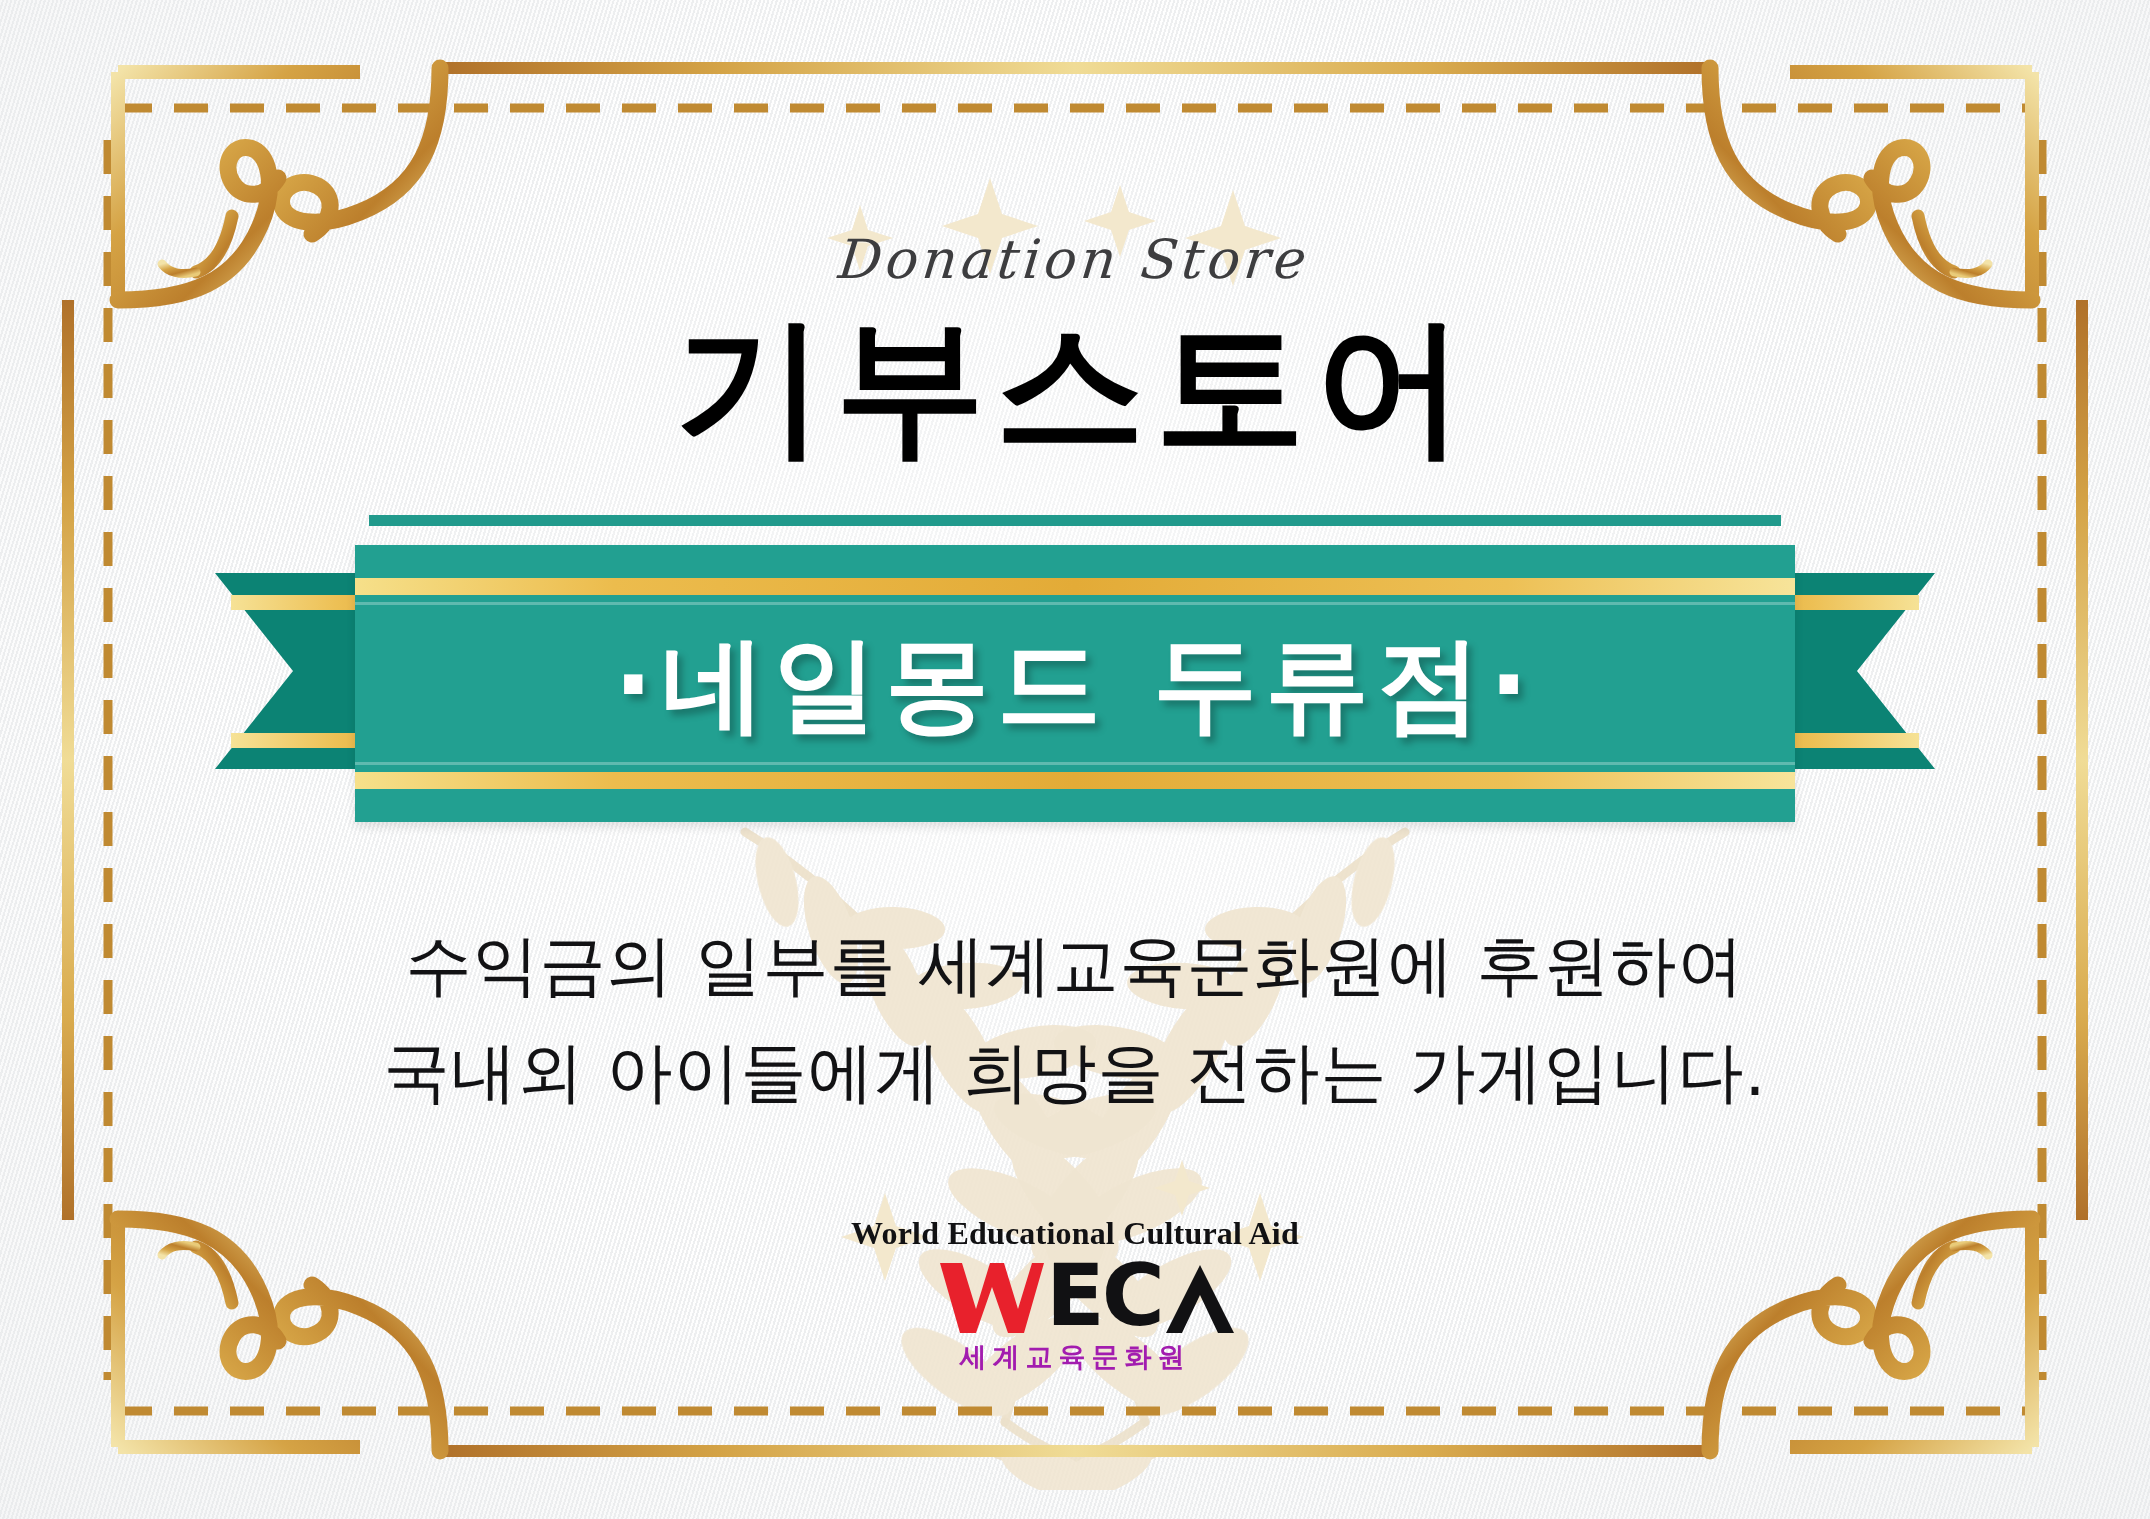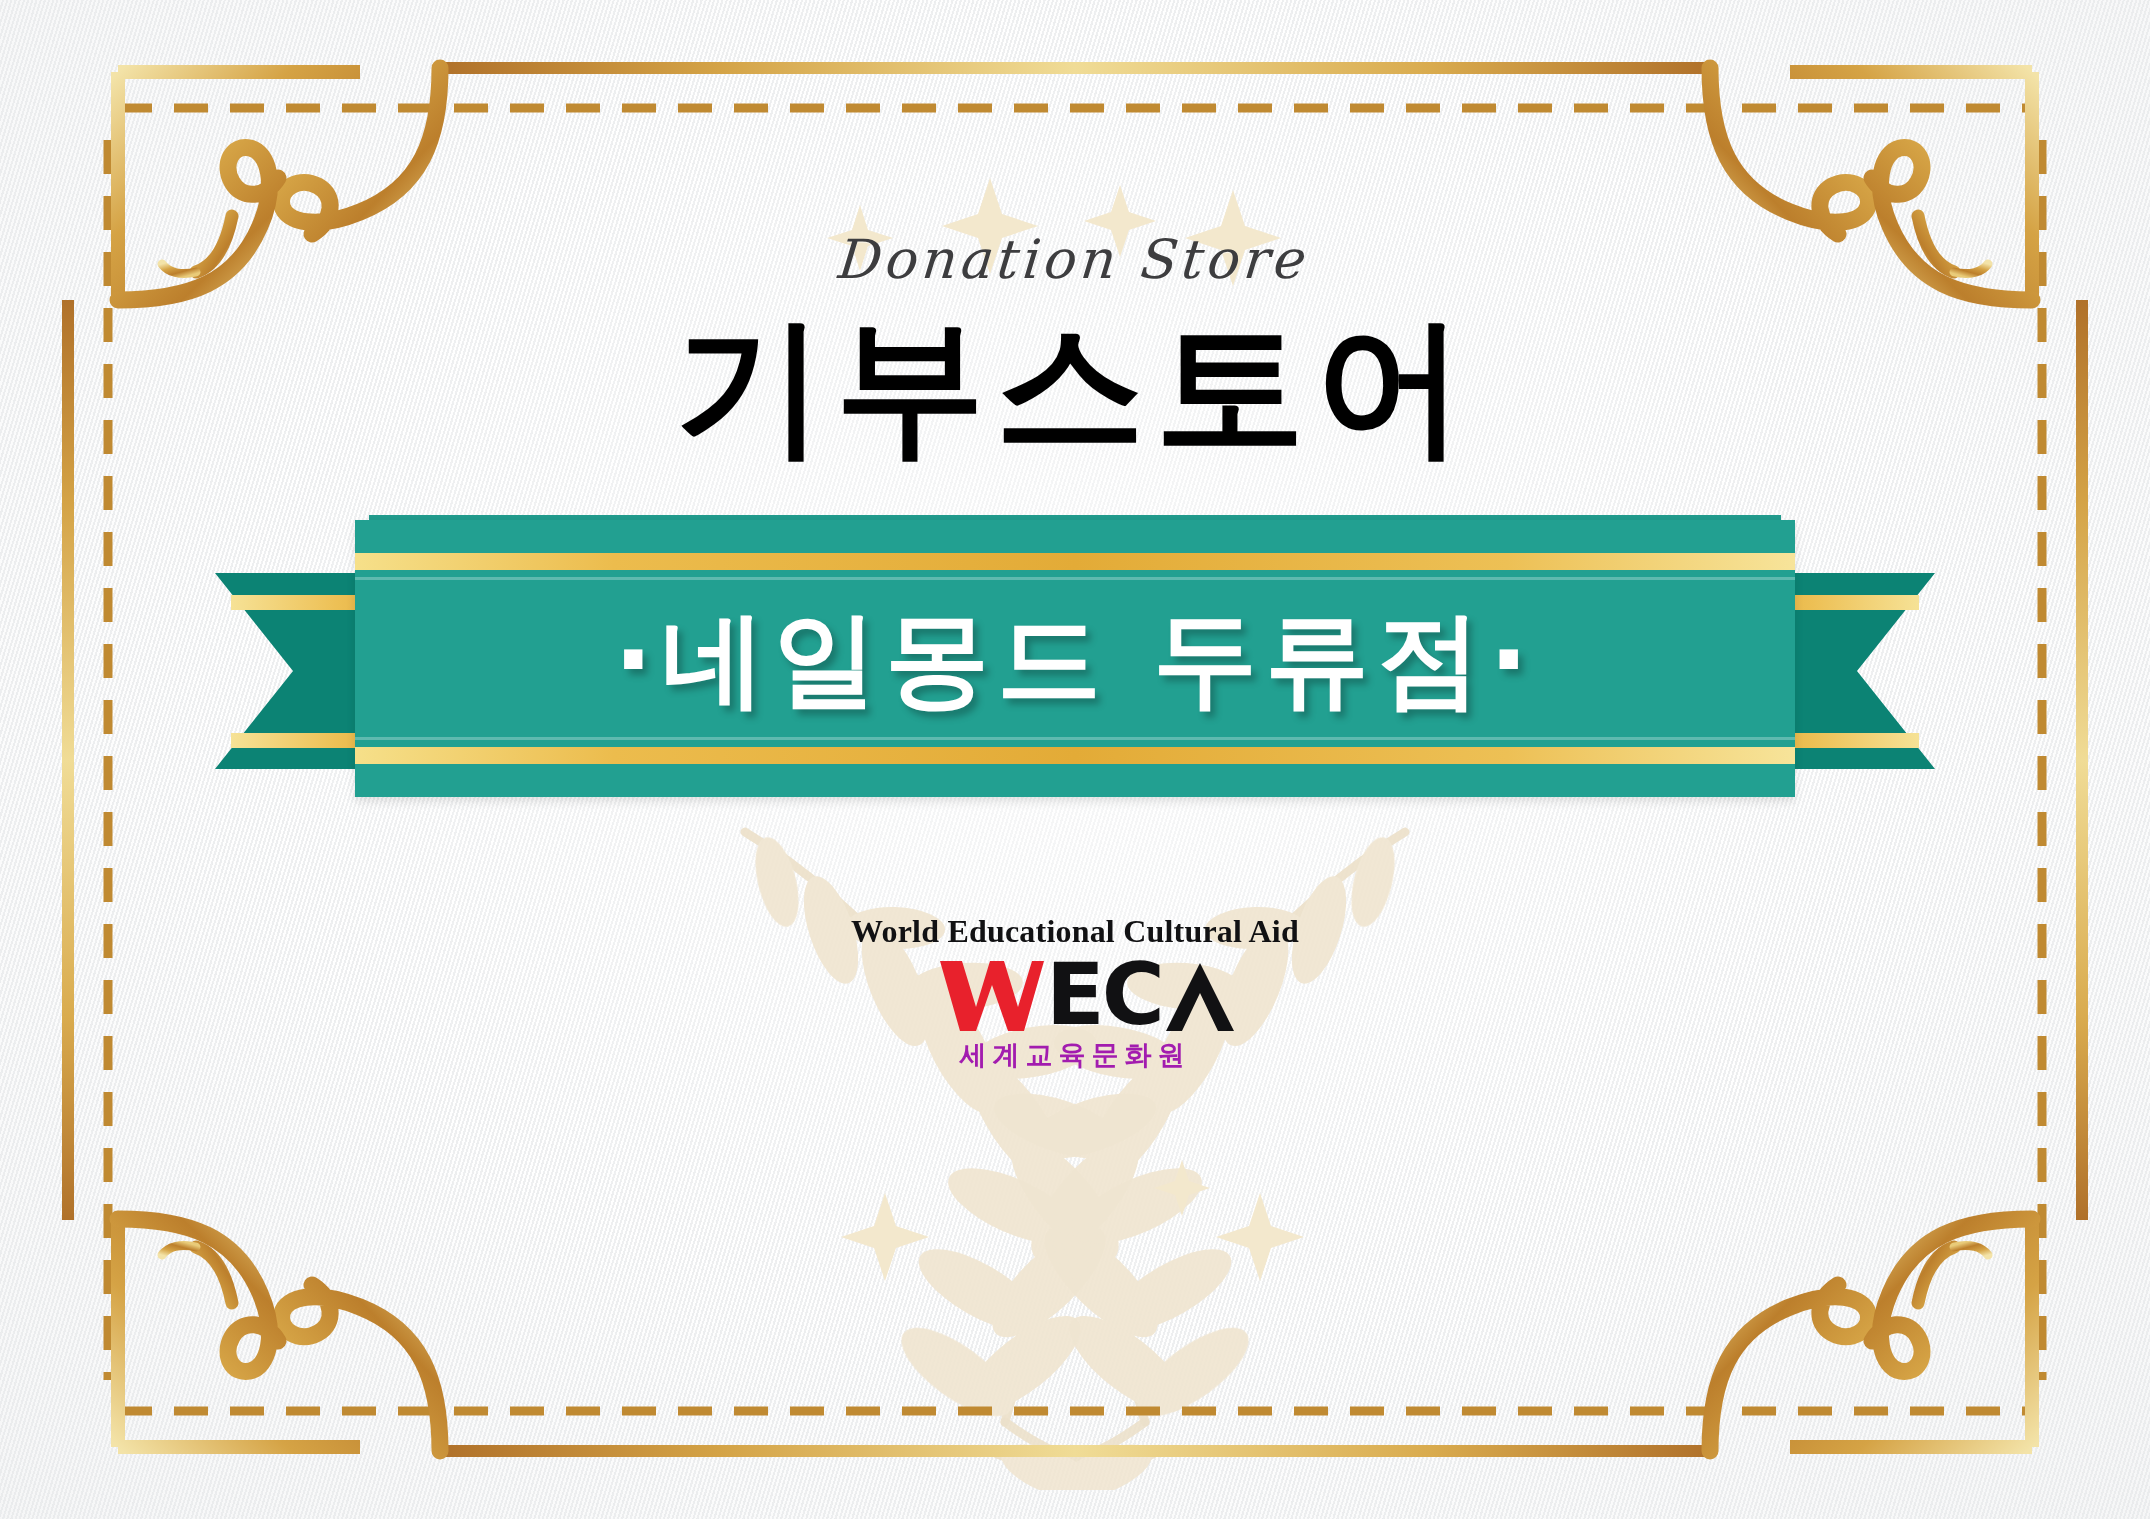--- a/index.html
+++ b/index.html
@@ -95,21 +95,21 @@
     position:absolute;
     left:140px;right:140px;top:0;
     height:296px;
   }
   
   .ribbon-topline{
     position:absolute;top:0;left:14px;right:14px;height:11px;
     background:#219a8c;
   }
   .ribbon-band{
-    position:absolute;top:5px;left:0;right:0;height:277px;
+    position:absolute;top:30px;left:0;right:0;height:277px;
     background:#22a091;
     box-shadow:0 5px 9px rgba(0,0,0,.10);
   }
   .gold-stripe{
     position:absolute;left:0;right:0;height:17px;
     background:linear-gradient(90deg,#f6e08a 0%,#ecbc4d 18%,#e3ab37 50%,#edc055 80%,#f7e49a 100%);
   }
   .gold-stripe.top{top:33px;}
   .gold-stripe.bottom{bottom:33px;}
   .ribbon-inner-line{
@@ -354,20 +354,24 @@
         <div class="ribbon-band">
           <div class="gold-stripe top"></div>
           <div class="ribbon-inner-line t"></div>
           <div class="gold-stripe bottom"></div>
           <div class="ribbon-inner-line b"></div>
           <div class="ribbon-text">·네일몽드 두류점·</div>
         </div>
       </div>
     </div>
 
+    <div class="body-text">
+      <span class="ln">수익금의 일부를 세계교육문화원에 후원하여</span>
+      <span class="ln">국내외 아이들에게 희망을 전하는 가게입니다.</span>
+    </div>
 
     <div class="logo">
       <div class="logo-tag">World Educational Cultural Aid</div>
 
       <div class="logo-mark">
         <svg class="logo-w" width="108" height="74" viewBox="0 0 108 74" xmlns="http://www.w3.org/2000/svg">
           <path d="M2,2 L24,2 L38,48 L52,2 L66,2 L80,48 L94,2 L106,2 L86,72 L70,72 L54,26 L38,72 L22,72 Z" fill="#e8212c"></path>
         </svg>
         <span class="logo-eca">
           <span class="logo-ec">EC</span>

